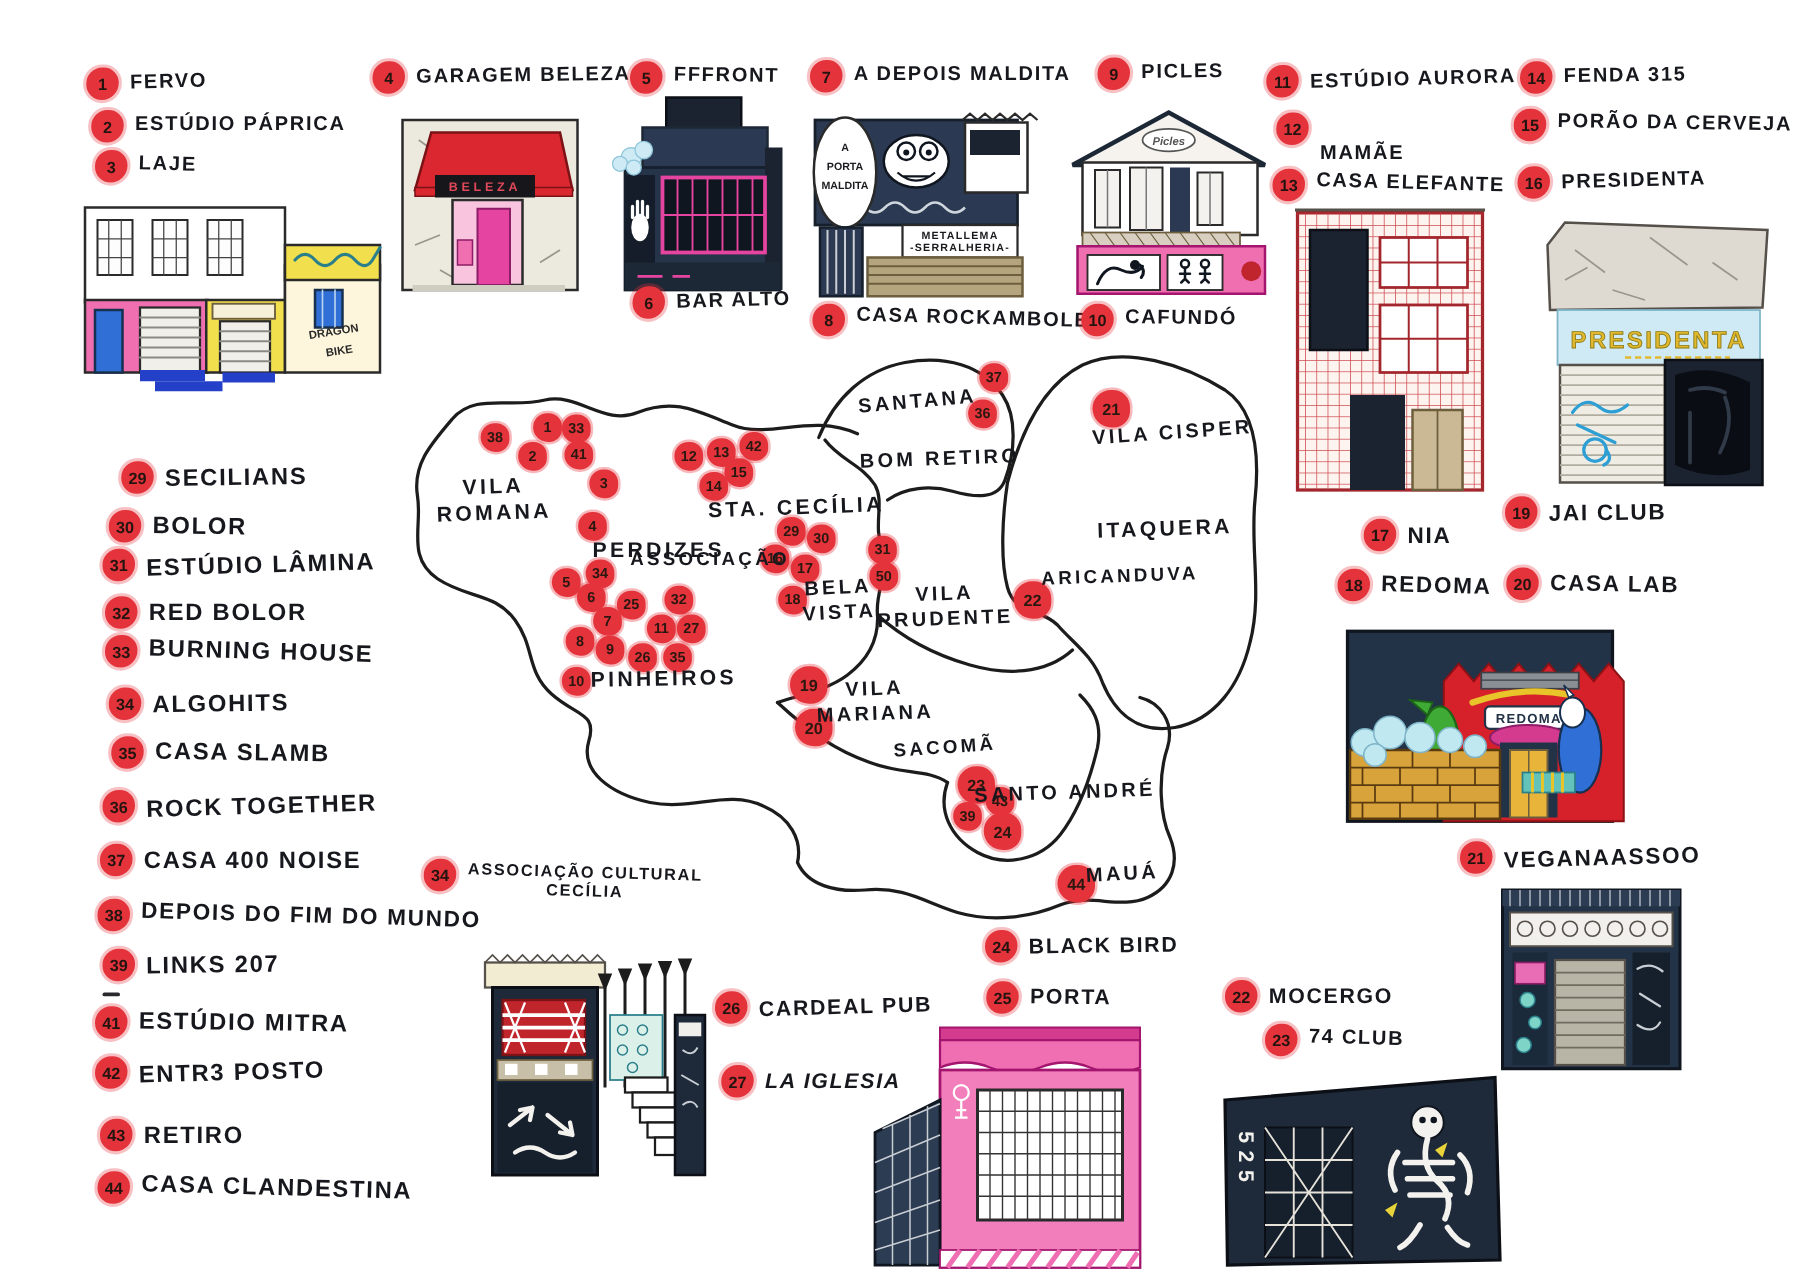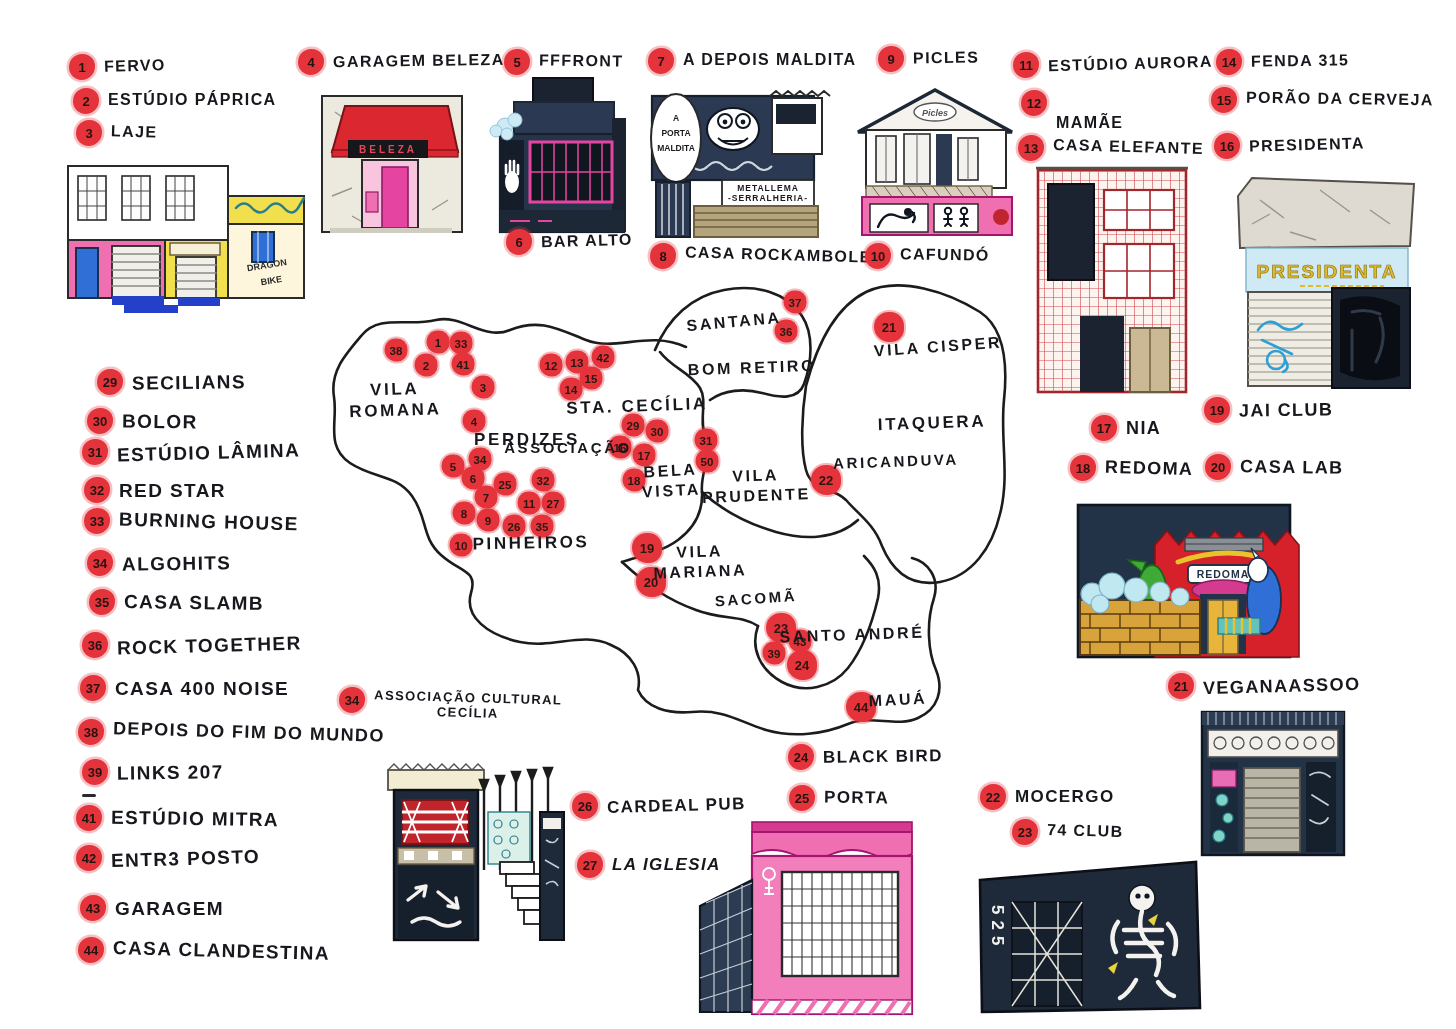--- a/index.html
+++ b/index.html
@@ -524,21 +524,21 @@
       <div class="venue" style="left: 87px; top: 408px;">
         <span class="ldot">30</span>
         <span class="lname" style="font-size: 19px; transform: rotate(0.8deg);">BOLOR</span>
       </div>
       <div class="venue" style="left: 82px; top: 439px;">
         <span class="ldot">31</span>
         <span class="lname" style="font-size: 19px; transform: rotate(-1.6deg);">ESTÚDIO LÂMINA</span>
       </div>
       <div class="venue" style="left: 84px; top: 477px;">
         <span class="ldot">32</span>
-        <span class="lname" style="font-size: 19px; transform: rotate(0deg);">RED STAR</span>
+        <span class="lname" style="font-size: 19px; transform: rotate(0deg);">RED BOLOR</span>
       </div>
       <div class="venue" style="left: 84px; top: 508px;">
         <span class="ldot">33</span>
         <span class="lname" style="font-size: 19px; transform: rotate(1.6deg);">BURNING HOUSE</span>
       </div>
       <div class="venue" style="left: 87px; top: 550px;">
         <span class="ldot">34</span>
         <span class="lname" style="font-size: 19px; transform: rotate(-0.8deg);">ALGOHITS</span>
       </div>
       <div class="venue" style="left: 89px; top: 589px;">
@@ -564,21 +564,21 @@
       <div class="venue" style="left: 76px; top: 805px;">
         <span class="ldot">41</span>
         <span class="lname" style="font-size: 19px; transform: rotate(0.8deg);">ESTÚDIO MITRA</span>
       </div>
       <div class="venue" style="left: 76px; top: 845px;">
         <span class="ldot">42</span>
         <span class="lname" style="font-size: 19px; transform: rotate(-1.6deg);">ENTR3 POSTO</span>
       </div>
       <div class="venue" style="left: 80px; top: 895px;">
         <span class="ldot">43</span>
-        <span class="lname" style="font-size: 19px; transform: rotate(0deg);">GARAGEM</span>
+        <span class="lname" style="font-size: 19px; transform: rotate(0deg);">RETIRO</span>
       </div>
       <div class="venue" style="left: 78px; top: 937px;">
         <span class="ldot">44</span>
         <span class="lname" style="font-size: 19px; transform: rotate(1.6deg);">CASA CLANDESTINA</span>
       </div>
     </div>
 
   <div class="dash-mark" style="left:82px;top:794px;"></div>
 </div>
 

